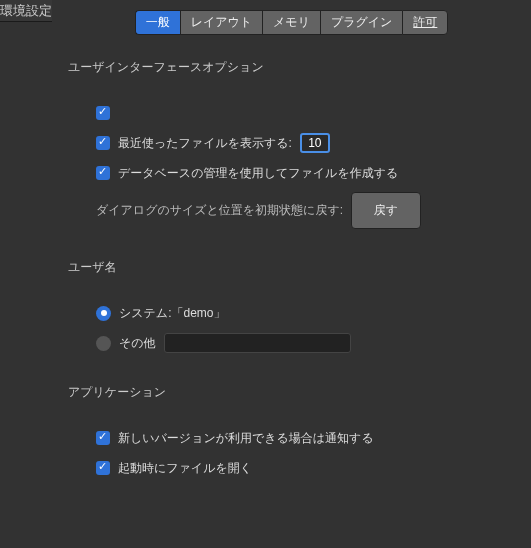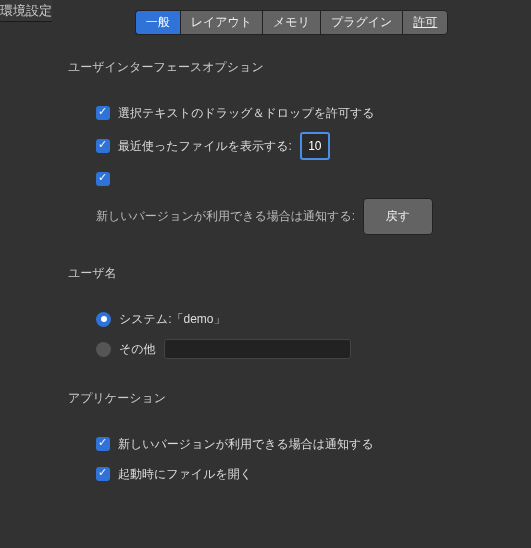--- a/index.html
+++ b/index.html
@@ -96,21 +96,21 @@
 input[type=radio]:checked::after {
   content: "";
   width: 6px; height: 6px;
   background: #fff;
   border-radius: 50%;
   position: absolute;
   left: 4.5px; top: 4.5px;
 }
 .num-input {
   width: 30px;
-  height: 28px;
+  height: 20px;
   background: #2a2a2a;
   color: #fff;
   border: 2px solid #4a8fe7;
   border-radius: 3px;
   text-align: center;
   font-size: 12px;
 }
 .text-input {
   flex: 0 0 160px;
   height: 20px;
@@ -147,32 +147,32 @@
       <div class="tab">プラグイン</div>
       <div class="tab">許可</div>
     </div>
 
     <div class="panel">
 
       <div class="section-title">ユーザインターフェースオプション</div>
       <div class="groupbox">
         <div class="row">
           <input type="checkbox" checked="" style="">
-          <span class="label">選択テキストのドラッグ＆ドロップを許可する</span>
         </div>
         <div class="row">
           <input type="checkbox" checked="" style="">
           <span class="label">最近使ったファイルを表示する:</span>
           <input class="num-input" value="10" style="">
         </div>
         <div class="row">
           <input type="checkbox" checked="" style="">
-        </div>
-        <div class="row">
-          <span class="label muted">新しいバージョンが利用できる場合は通知する:</span>
+          <span class="label">データベースの管理を使用してファイルを作成する</span>
+        </div>
+        <div class="row">
+          <span class="label muted">ダイアログのサイズと位置を初期状態に戻す:</span>
           <button class="btn">戻す</button>
         </div>
       </div>
 
       <div class="section-title">ユーザ名</div>
       <div class="groupbox">
         <div class="row">
           <input type="radio" name="u" checked="" style="">
           <span class="label">システム:「demo」</span>
         </div>

